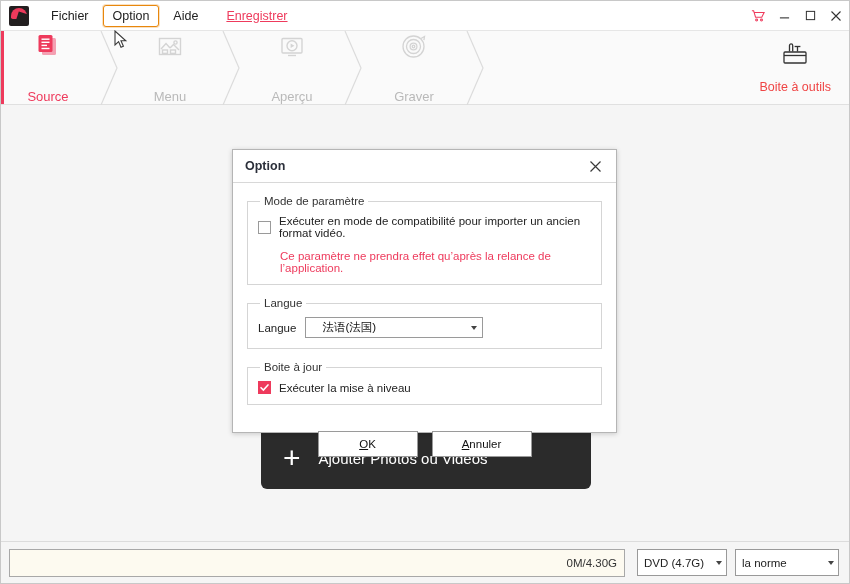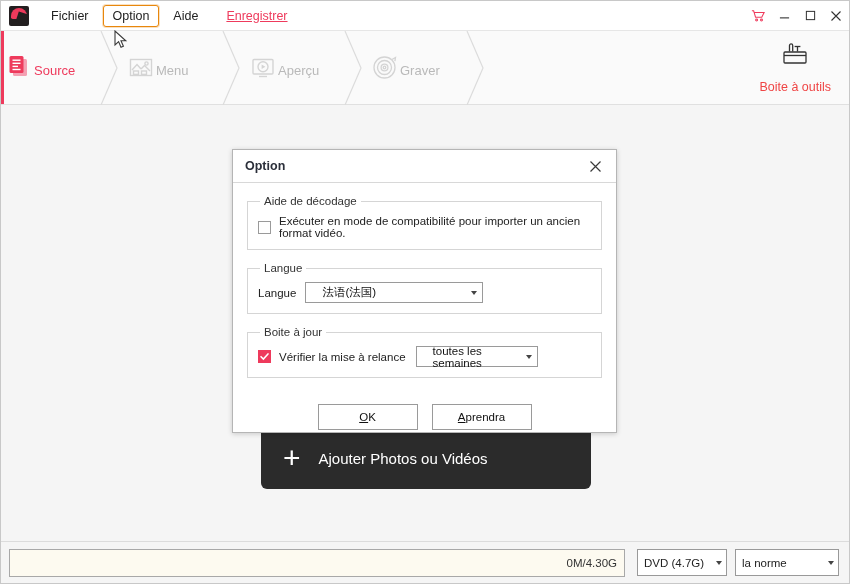--- a/index.html
+++ b/index.html
@@ -89,22 +89,22 @@
     background: #fafafa;
     border-bottom: 1px solid #e0e0e0;
     display: flex; align-items: stretch;
   }
   .step-accent {
     width: 3px; background: #ee3a5c; flex: 0 0 auto;
   }
   .steps { display: flex; align-items: stretch; }
   .step {
     width: 88px;
-    display: flex; flex-direction: row;
-    align-items: center; justify-content: flex-start;
+    display: flex; flex-direction: column;
+    align-items: center; justify-content: space-between;
     position: relative; flex: 0 0 auto;
   }
   .step .sicon { height: 32px; display: flex; align-items: center; }
   .step .slabel {
     font-size: 13px; margin-top: 6px; color: #b9b9b9;
   }
   .step.active .slabel { color: #ee3a5c; }
   .chev {
     width: 34px; flex: 0 0 auto;
     display: flex; align-items: center; justify-content: center;
@@ -424,25 +424,26 @@
       <div class="dlg-close">
         <svg width="13" height="13" viewBox="0 0 13 13" stroke="#3a3a3a" stroke-width="1.2">
           <path d="M1.5 1.5 L11.5 11.5 M11.5 1.5 L1.5 11.5"></path>
         </svg>
       </div>
     </div>
 
     <div class="dlg-body">
 
       <fieldset class="group">
-        <legend>Aide de décodage</legend>
+        <legend>Mode de paramètre</legend>
         <div class="row">
           <div class="cb"></div>
           <div class="cb-text">Exécuter en mode de compatibilité pour importer un ancien format vidéo.</div>
         </div>
+        <div class="note">Ce paramètre ne prendra effet qu’après la relance de l’application.</div>
       </fieldset>
 
       <fieldset class="group">
         <legend>Langue</legend>
         <div class="row">
           <div class="field-label">Langue</div>
           <div class="combo lang">
             <span>法语(法国)</span>
             <span class="arrow">
               <span class="dd-arrow"></span>
@@ -452,39 +453,33 @@
       </fieldset>
 
       <fieldset class="group">
         <legend>Boite à jour</legend>
         <div class="row">
           <div class="cb checked">
             <svg width="11" height="11" viewBox="0 0 12 12" fill="none" stroke="#ffffff" stroke-width="1.7" stroke-linecap="round">
               <path d="M2.2 6.2 L4.8 8.8 L9.8 3.2"></path>
             </svg>
           </div>
-          <div class="cb-text">Vérifier la mise à relance</div>
-          <div class="combo freq" style="margin-left:10px;">
-            <span>toutes les semaines</span>
-            <span class="arrow">
-              <span class="dd-arrow"></span>
-            </span>
-          </div>
+          <div class="cb-text">Exécuter la mise à niveau</div>
         </div>
       </fieldset>
     </div>
 
     <div class="dlg-foot">
       <button class="btn">
           <u>O</u>
           <span>K</span>
         </button>
       <button class="btn">
           <u>A</u>
-          <span>prendra</span>
+          <span>nnuler</span>
         </button>
     </div>
   </div>
 
   <div class="statusbar">
     <div class="progress">
       <span>0M/4.30G</span>
     </div>
     <div class="sb-select">
       <span>DVD (4.7G)</span>

